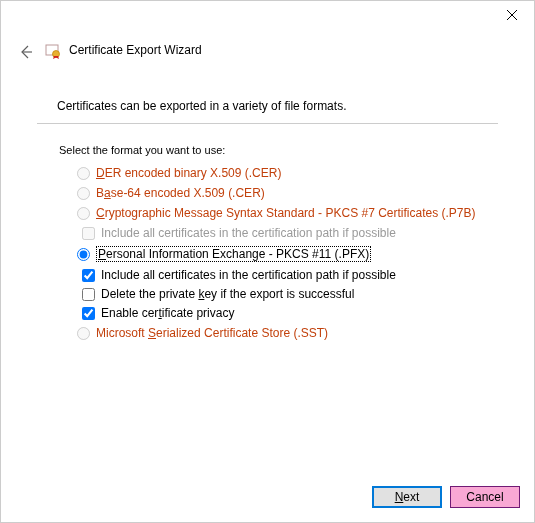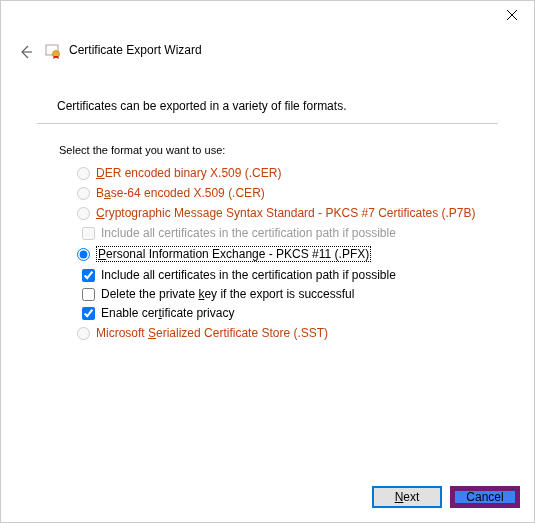--- a/index.html
+++ b/index.html
@@ -113,22 +113,22 @@
     position: absolute;
     bottom: 14px;
     right: 14px;
     display: flex;
     gap: 8px;
   }
   .btn {
     width: 70px;
     height: 22px;
     font-size: 12px;
-    background: #3b82f6;
-    border: 5px solid #701a75;
+    background: #f9a8d4;
+    border: 1px solid #701a75;
     display: flex;
     align-items: center;
     justify-content: center;
     cursor: pointer;
   }
   .btn.primary {
     border: 2px solid #0078d7;
     background: #e1e1e1;
   }
   .btn u { text-decoration: underline; }

